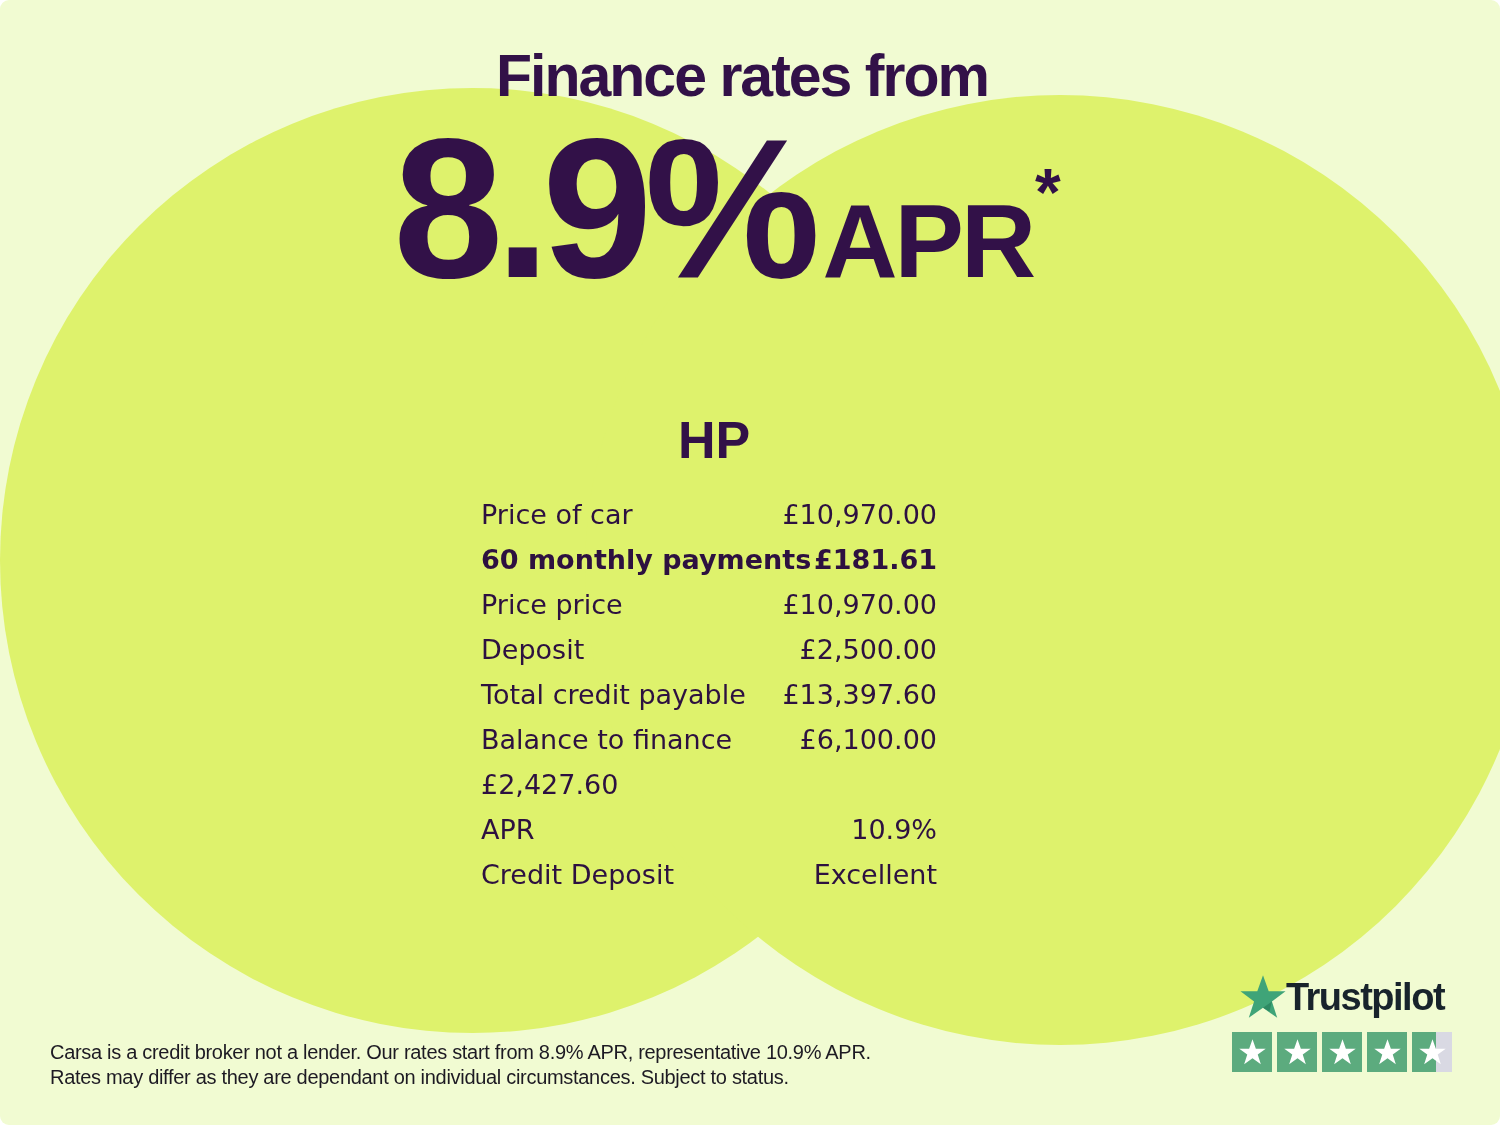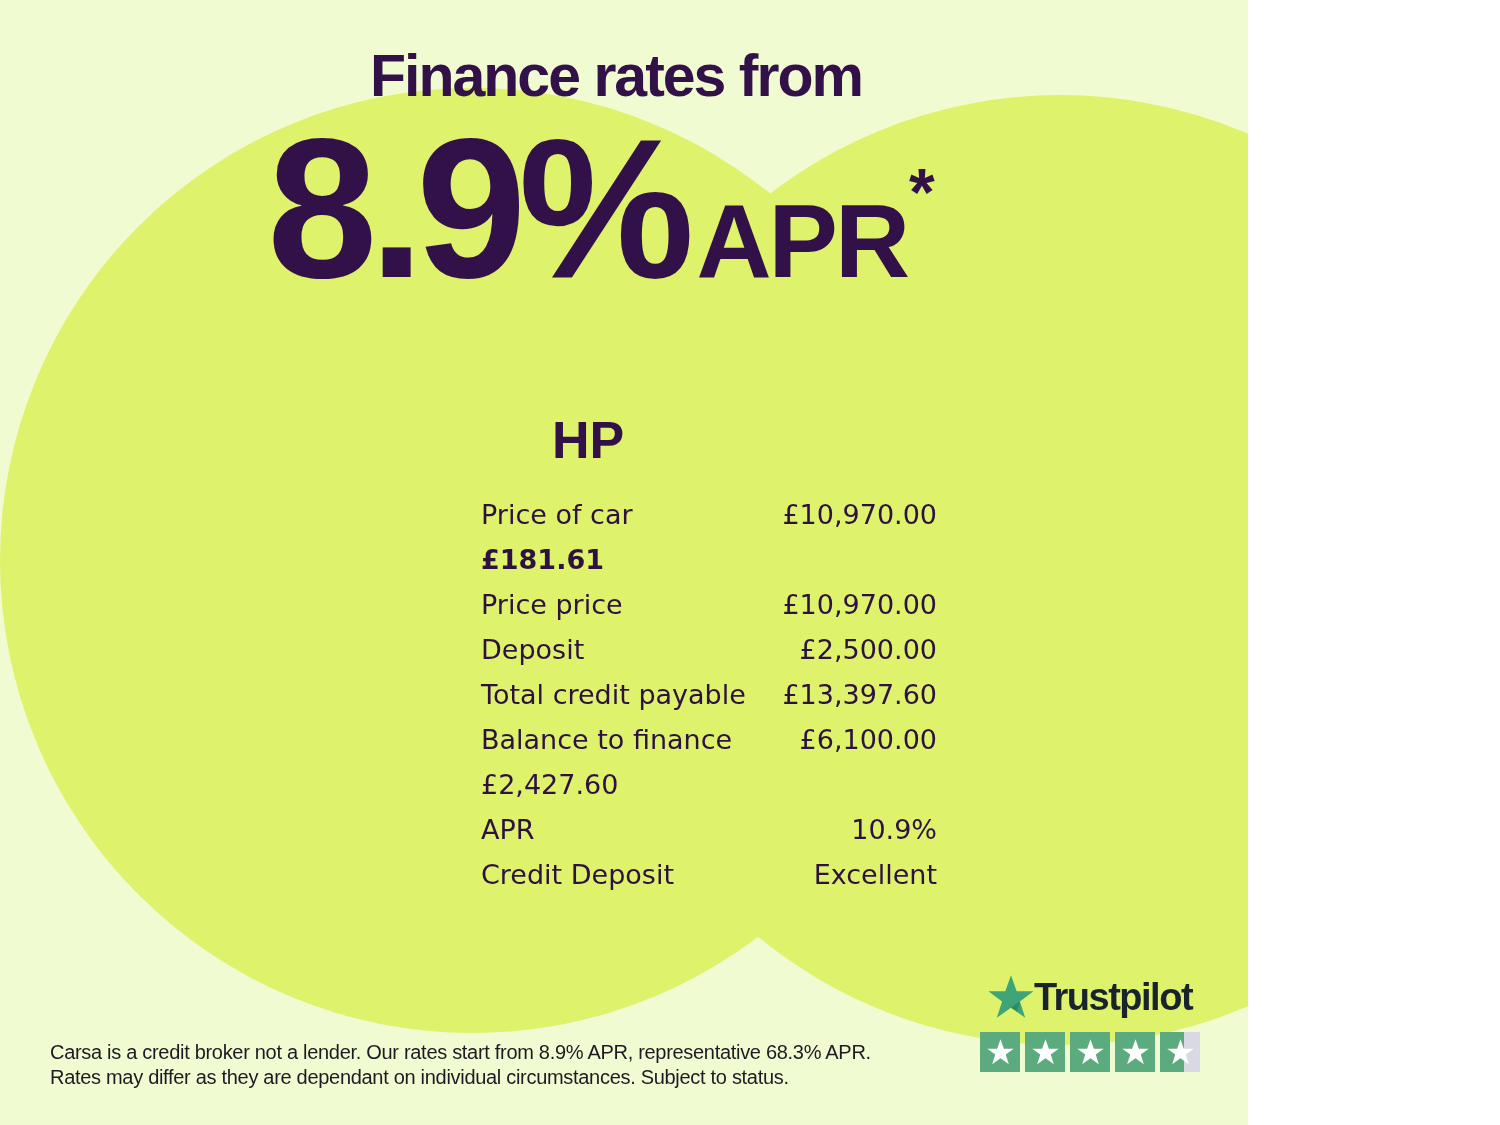--- a/index.html
+++ b/index.html
@@ -1,21 +1,22 @@
 <!DOCTYPE html>
 <html style="--page_bg: #f1fbd2; --circle_green: #def26c; --headline_purple: #321148; --table_purple: #2d1140; --disclaimer_text: #1d1a23; --brand_text: #18232c; --logo_star_green: #3fa478; --logo_star_shadow: #2e8a63; --tile_green: #5cab7e; --tile_gray: #d9d9e3; --star_white: #ffffff;"><head>
 <meta charset="utf-8">
 <style>
   html,body{margin:0;padding:0;}
   .page{
     position:relative;
-    width:1248px;height:1125px;
+    width:1500px;height:1125px;
     overflow:hidden;
     background:var(--page_bg,#f1fbd2);
     font-family:"Liberation Sans",sans-serif;
+    border-radius:9px;
   }
   .circle{position:absolute;border-radius:50%;background:var(--circle_green,#def26c);}
   .circle-left{left:0px;top:88px;width:945px;height:945px;}
   .circle-right{left:585px;top:95px;width:950px;height:950px;}
 
   .headline{
     position:absolute;top:47px;left:0;width:100%;
     text-align:center;transform:translateX(-8px);
     font-weight:700;font-size:59px;line-height:1;
     letter-spacing:-2px;color:var(--headline_purple,#321148);
@@ -82,20 +83,21 @@
   <div class="rate-line"><span class="rate">8.9%</span><span class="apr">APR</span><span class="asterisk">*</span></div>
 
   <div class="plan-title">HP</div>
 
   <div class="finance-table">
     <div class="frow">
       <span class="label">Price of car</span>
       <span class="value">£10,970.00</span>
     </div>
     <div class="frow bold">
+      <span class="label">60 monthly payments</span>
       <span class="value">£181.61</span>
     </div>
     <div class="frow">
       <span class="label">Price price</span>
       <span class="value">£10,970.00</span>
     </div>
     <div class="frow">
       <span class="label">Deposit</span>
       <span class="value">£2,500.00</span>
     </div>
@@ -114,21 +116,21 @@
       <span class="label">APR</span>
       <span class="value">10.9%</span>
     </div>
     <div class="frow">
       <span class="label">Credit Deposit</span>
       <span class="value">Excellent</span>
     </div>
   </div>
 
   <div class="disclaimer">
-    <div>Carsa is a credit broker not a lender. Our rates start from 8.9% APR, representative 68.3% APR.</div>
+    <div>Carsa is a credit broker not a lender. Our rates start from 8.9% APR, representative 10.9% APR.</div>
     <div>Rates may differ as they are dependant on individual circumstances. Subject to status.</div>
   </div>
 
   <div class="trustpilot">
     <div class="tp-logo-row">
       <svg class="tp-star" viewBox="0 0 100 95">
         <polygon class="tp-star-body" points="50,0 62.4,35.2 99,35.2 69.4,57.2 80.9,92.8 50,70.8 19.1,92.8 30.6,57.2 1,35.2 37.6,35.2" fill="#3fa478"></polygon>
         <polygon class="tp-star-shadow" points="50,70.8 69.4,57.2 64,79" fill="#2e8a63"></polygon>
       </svg>
       <span class="tp-brand">Trustpilot</span>

